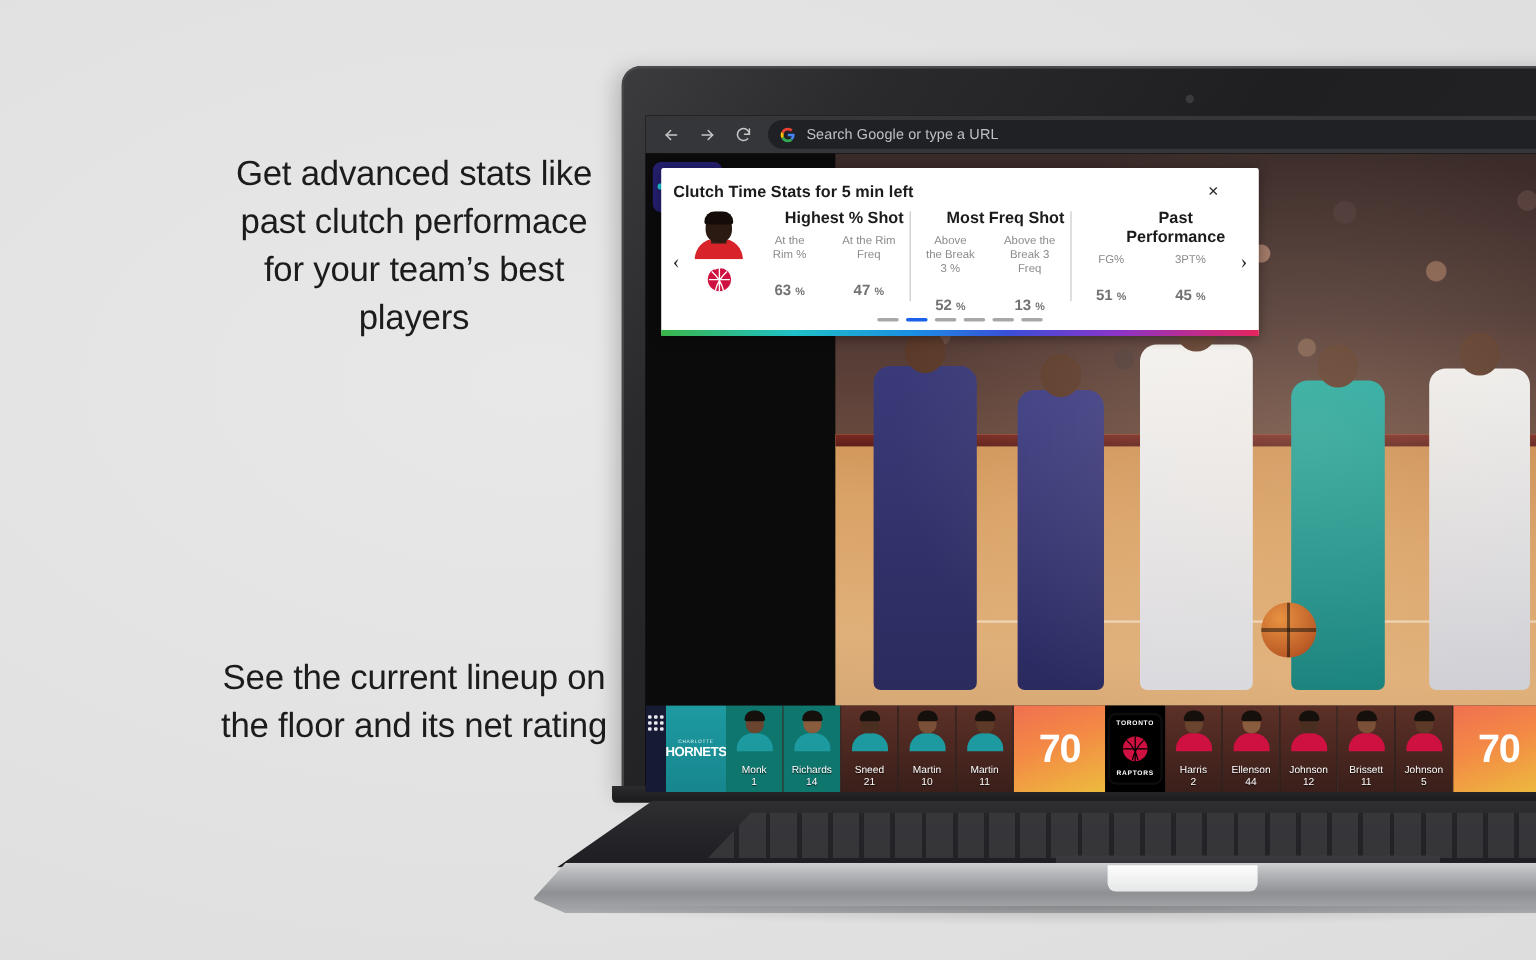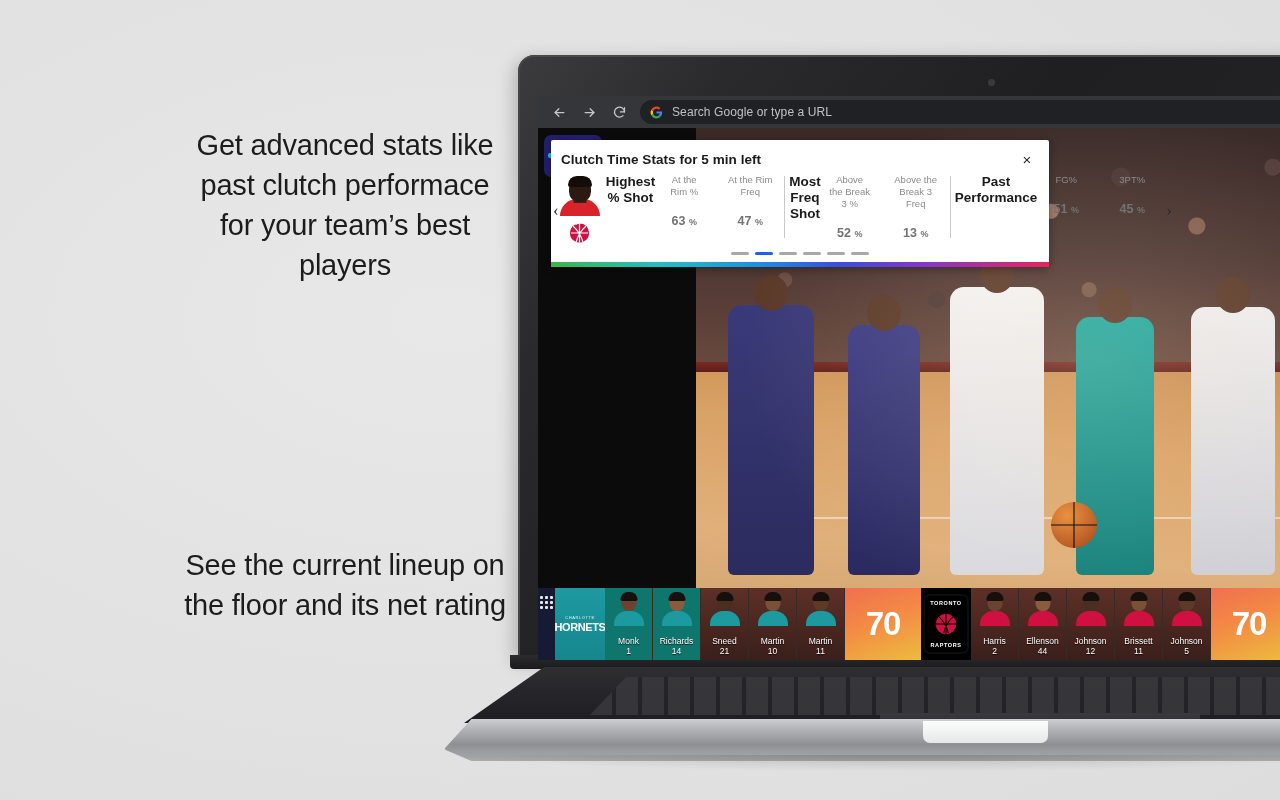--- a/index.html
+++ b/index.html
@@ -149,21 +149,21 @@
     background: #1ec8d8; border-radius: 2px;
   }
   .stats-card {
     position: absolute; left: 13px; top: 12px; width: 498px;
     background: #ffffff; border-radius: 2px; z-index: 5;
     box-shadow: 0 2px 10px rgba(0,0,0,.35);
     padding: 11px 0 0 0;
   }
   .card-head {
     display: flex; align-items: center; justify-content: space-between;
-    padding: 0 14px 0 10px;
+    padding: 0 30px 0 10px;
   }
   .card-title { font-size: 13.5px; font-weight: bold; color: #1b1b1b; letter-spacing: .05px; }
   .card-close {
     font-size: 15px; color: #2b2b2b; line-height: 1; cursor: pointer;
     width: 16px; height: 16px; display: flex; align-items: center; justify-content: center;
   }
 
   .card-body { display: flex; align-items: stretch; padding: 7px 2px 0 2px; }
   .arrow {
     width: 26px; display: flex; align-items: center; justify-content: center;
@@ -178,21 +178,21 @@
              width: 22px; height: 24px; border-radius: 48% 48% 44% 44%; background:#2b1a12; }
   .hs-hair { position:absolute; left:50%; transform:translateX(-50%); top:0px;
              width: 24px; height: 11px; border-radius: 12px 12px 3px 3px; background:#140c08; }
   .hs-body { position:absolute; left:50%; transform:translateX(-50%); bottom:0;
              width: 40px; height: 17px; border-radius: 20px 20px 0 0; background:#d8232a; }
   .hs-neck { position:absolute; left:50%; transform:translateX(-50%); bottom:13px;
              width: 13px; height: 9px; background:#3b2317; }
   .raptor-logo { width: 33px; height: 31px; }
 
   .col {
-    flex: 1; display: flex; flex-direction: row; align-items: flex-start;
+    flex: 1; display: flex; flex-direction: column; align-items: flex-end;
     padding: 0 5px; position: relative;
   }
   .col + .col::before {
     content: ""; position: absolute; left: 0; top: 2px; bottom: 10px; width: 1px;
     background: #c9c9c9;
   }
   .col-title {
     font-size: 13.5px; font-weight: bold; color: #1b1b1b; text-align: center;
     line-height: 16px; margin-bottom: 5px; white-space: pre-line;
   }

